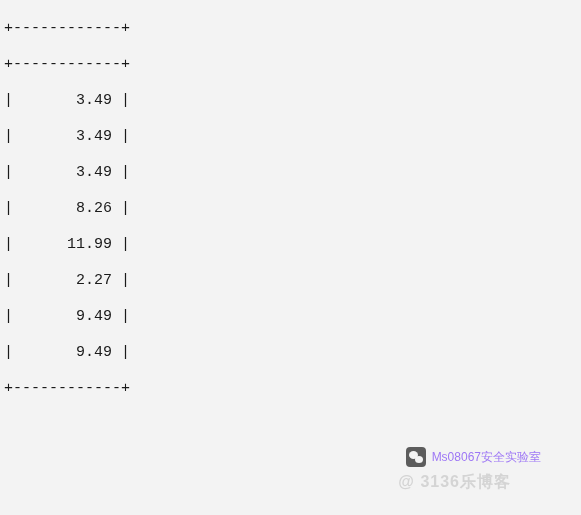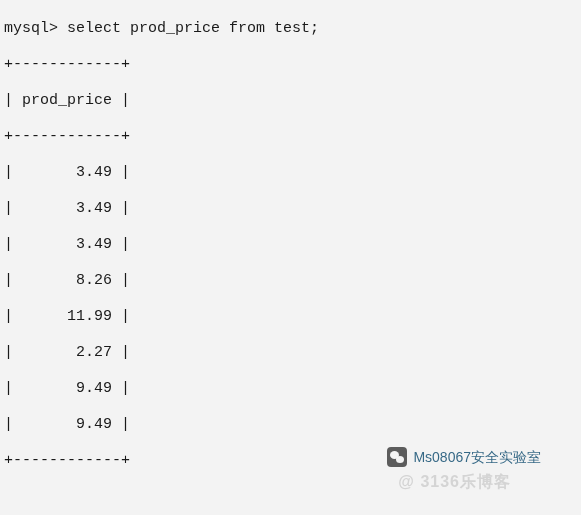--- a/index.html
+++ b/index.html
@@ -45,41 +45,39 @@
     border-radius: 50%;
   }
   .watermark .wechat-icon::before {
     width: 9px; height: 8px; left: 3px; top: 4px;
   }
   .watermark .wechat-icon::after {
     width: 8px; height: 7px; right: 3px; bottom: 4px;
   }
   .watermark .wtext {
     font-family: "Helvetica Neue", Arial, sans-serif;
-    font-size: 14px;
-    color: #0c4a6e;
+    font-size: 12px;
+    color: #8b5cf6;
   }
   .faint-mark {
     position: absolute;
     right: 70px;
     bottom: 24px;
     font-family: Arial, sans-serif;
     font-size: 16px;
     color: rgba(120,120,120,0.25);
     letter-spacing: 1px;
     font-weight: bold;
   }
 </style>
 </head>
 <body>
 
 <div class="terminal">
-<span class="line"><span class="prompt">mysql&gt;</span> <span>select prod_price from test;</span></span>
 <span class="line">+------------+</span>
-<span class="line">| prod_price |</span>
 <span class="line">+------------+</span>
 <span class="line">|       3.49 |</span>
 <span class="line">|       3.49 |</span>
 <span class="line">|       3.49 |</span>
 <span class="line">|       8.26 |</span>
 <span class="line">|      11.99 |</span>
 <span class="line">|       2.27 |</span>
 <span class="line">|       9.49 |</span>
 <span class="line">|       9.49 |</span>
 <span class="line">+------------+</span>

